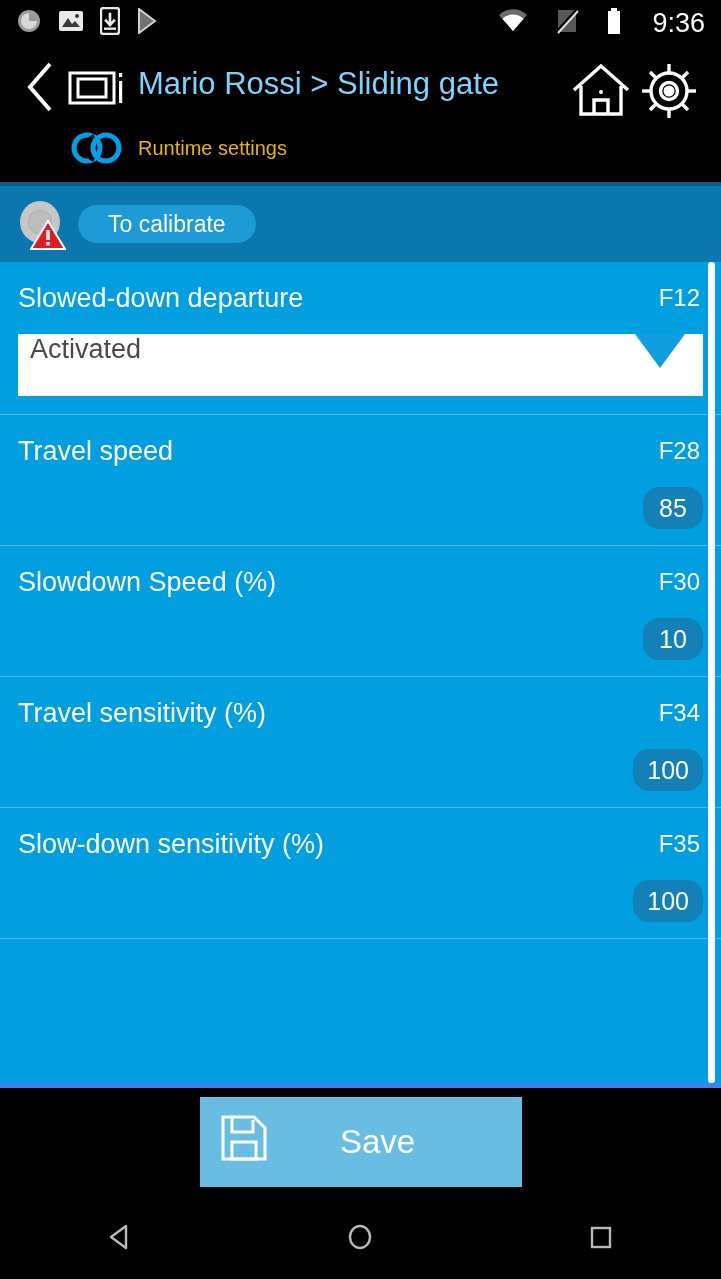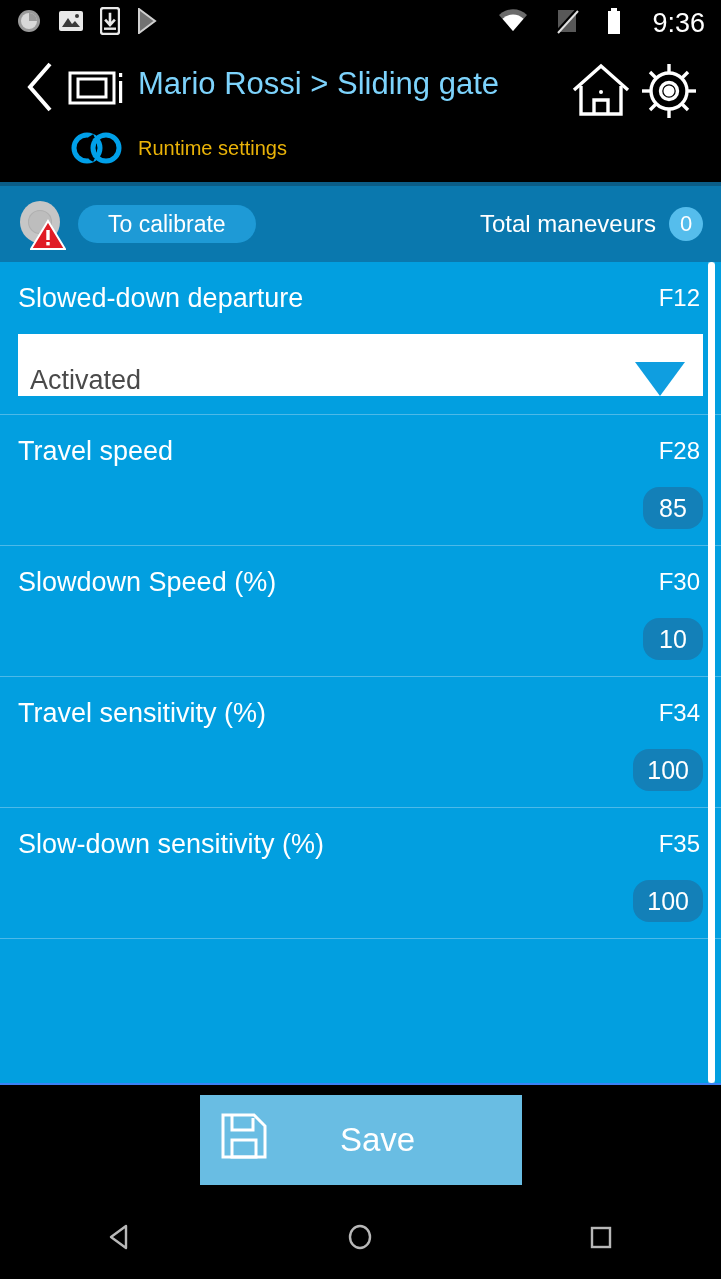--- a/index.html
+++ b/index.html
@@ -236,21 +236,21 @@
     align-items: center;
     justify-content: center;
   }
   .select-wrap {
     padding-bottom: 18px;
   }
   .select-box {
     background: #ffffff;
     height: 62px;
     display: flex;
-    align-items: flex-end;
+    align-items: flex-start;
     padding: 0 12px;
     position: relative;
     gap: 31px;
   }
   .select-value {
     color: #4a4a4a;
     font-size: 27px;
     flex: 1 1 auto;
   }
   .caret {
@@ -282,21 +282,21 @@
   }
 
   
   .savebar {
     background: #000000;
     height: 112px;
     display: flex;
     align-items: center;
     justify-content: center;
     flex: 0 0 auto;
-    border-top: 2px solid #3b82f6;
+    border-top: 5px solid #3b82f6;
   }
   .save-btn {
     width: 322px;
     height: 90px;
     background: #69bde3;
     display: flex;
     align-items: center;
     color: #ffffff;
     font-size: 33px;
     position: relative;
@@ -454,24 +454,20 @@
         <svg width="36" height="32" viewBox="0 0 36 32">
           <path d="M18 2 L35 30 L1 30 Z" fill="#e01b24" stroke="#ffffff" stroke-width="2"></path>
           <rect x="16.3" y="11" width="3.4" height="10" fill="#ffffff"></rect>
           <rect x="16.3" y="23" width="3.4" height="3.4" fill="#ffffff"></rect>
         </svg>
       </span>
     </div>
     <div class="calib-pill">
       <span>To calibrate</span>
     </div>
-    <div class="maneuvers">
-      <span class="maneuvers-label">Total maneveurs</span>
-      <span class="maneuvers-badge">0</span>
-    </div>
   </div>
 
   <div class="list-wrap">
     <div class="list">
 
       <div class="row">
         <div class="row-head">
           <span class="row-label">Slowed-down departure</span>
           <span class="row-code">F12</span>
         </div>

